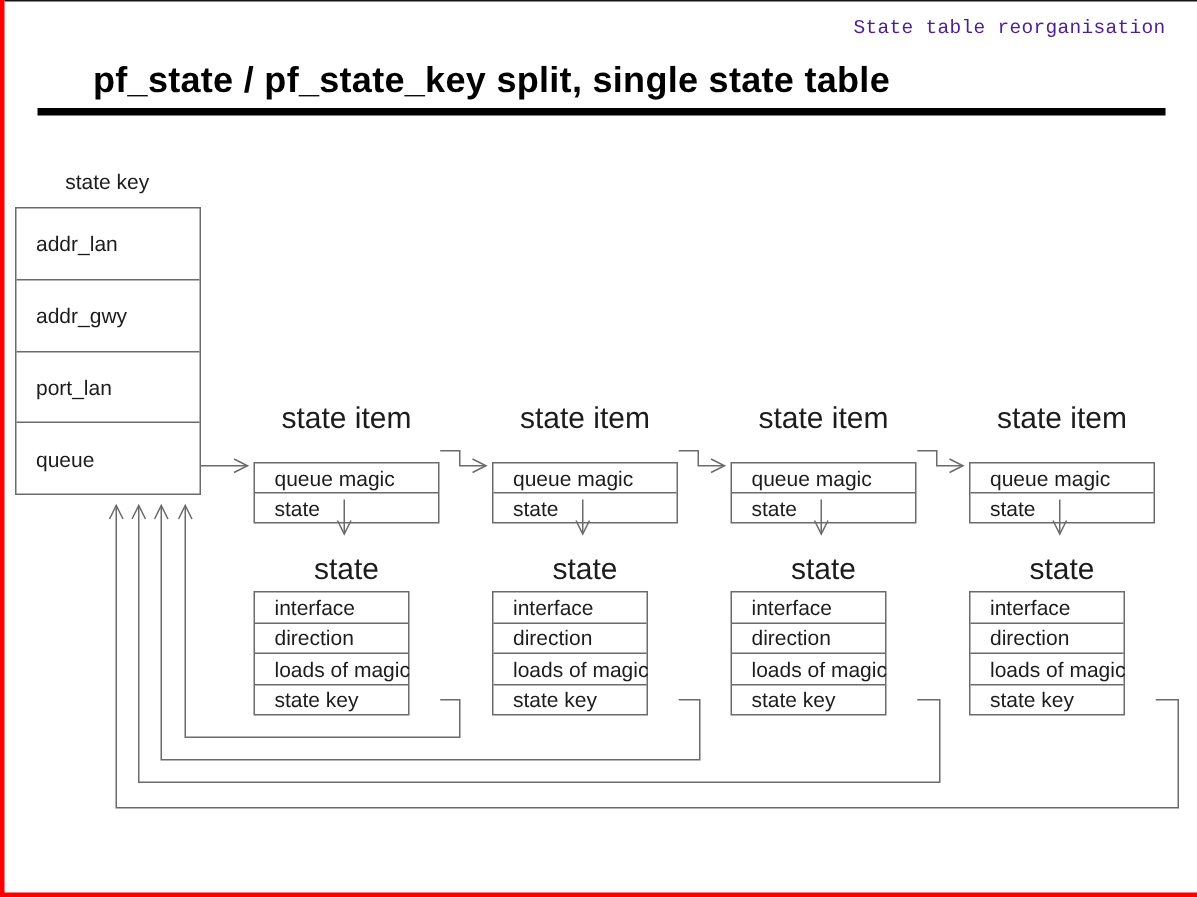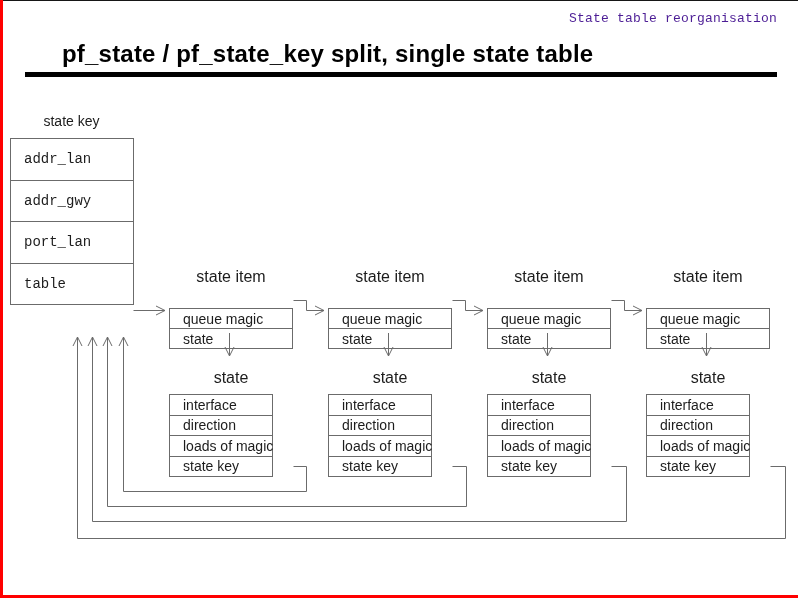--- a/index.html
+++ b/index.html
@@ -32,41 +32,41 @@
     font-size:24px;font-weight:600;letter-spacing:0.2px;color:#000000;
     white-space:nowrap;
     margin-left:32px;
   }
   .heading-underline{
     position:absolute;left:25px;top:72px;width:752px;height:5px;background:#000;
   }
 
   .diagram-label{
     position:absolute;width:124px;text-align:center;
-    font-size:16px;white-space:nowrap;
+    font-size:20px;white-space:nowrap;
   }
   .skey-label{
     position:absolute;left:10px;top:113px;width:123px;text-align:center;font-size:14px;
   }
 
   .box{
     position:absolute;
     border:1px solid var(--line);
     background:#fff;
     display:flex;flex-direction:column;
     box-sizing:border-box;
   }
   .cell{
     flex:1;display:flex;align-items:center;
     padding-left:13px;font-size:14px;white-space:nowrap;
     box-sizing:border-box;
   }
   .cell + .cell{border-top:1px solid var(--line);}
 
-  .skey-table{left:10px;top:138px;width:124px;height:167px;font-family:Liberation Mono, monospace;}
+  .skey-table{left:10px;top:138px;width:124px;height:192px;}
   .item-box{top:308px;width:124px;height:41px;}
   .state-box{top:394px;width:104px;height:83px;}
 
   .wires{position:absolute;left:0;top:0;width:798px;height:598px;pointer-events:none;}
   .wires path, .wires polyline{fill:none;stroke:var(--line);stroke-width:1;}
 </style>
 </head>
 <body>
 
 <div class="slide">
@@ -76,21 +76,21 @@
 
   <div class="corner-title">State table reorganisation</div>
   <div class="heading">pf_state / pf_state_key split, single state table</div>
   <div class="heading-underline"></div>
 
   <div class="skey-label">state key</div>
   <div class="box skey-table">
     <div class="cell">addr_lan</div>
     <div class="cell">addr_gwy</div>
     <div class="cell">port_lan</div>
-    <div class="cell">table</div>
+    <div class="cell">queue</div>
   </div>
 
   <div class="diagram-label" style="left:169px;top:268px;">state item</div>
   <div class="box item-box" style="left:169px;">
     <div class="cell">queue magic</div>
     <div class="cell">state</div>
   </div>
   <div class="diagram-label" style="left:169px;top:369px;">state</div>
   <div class="box state-box" style="left:169px;">
     <div class="cell">interface</div>

